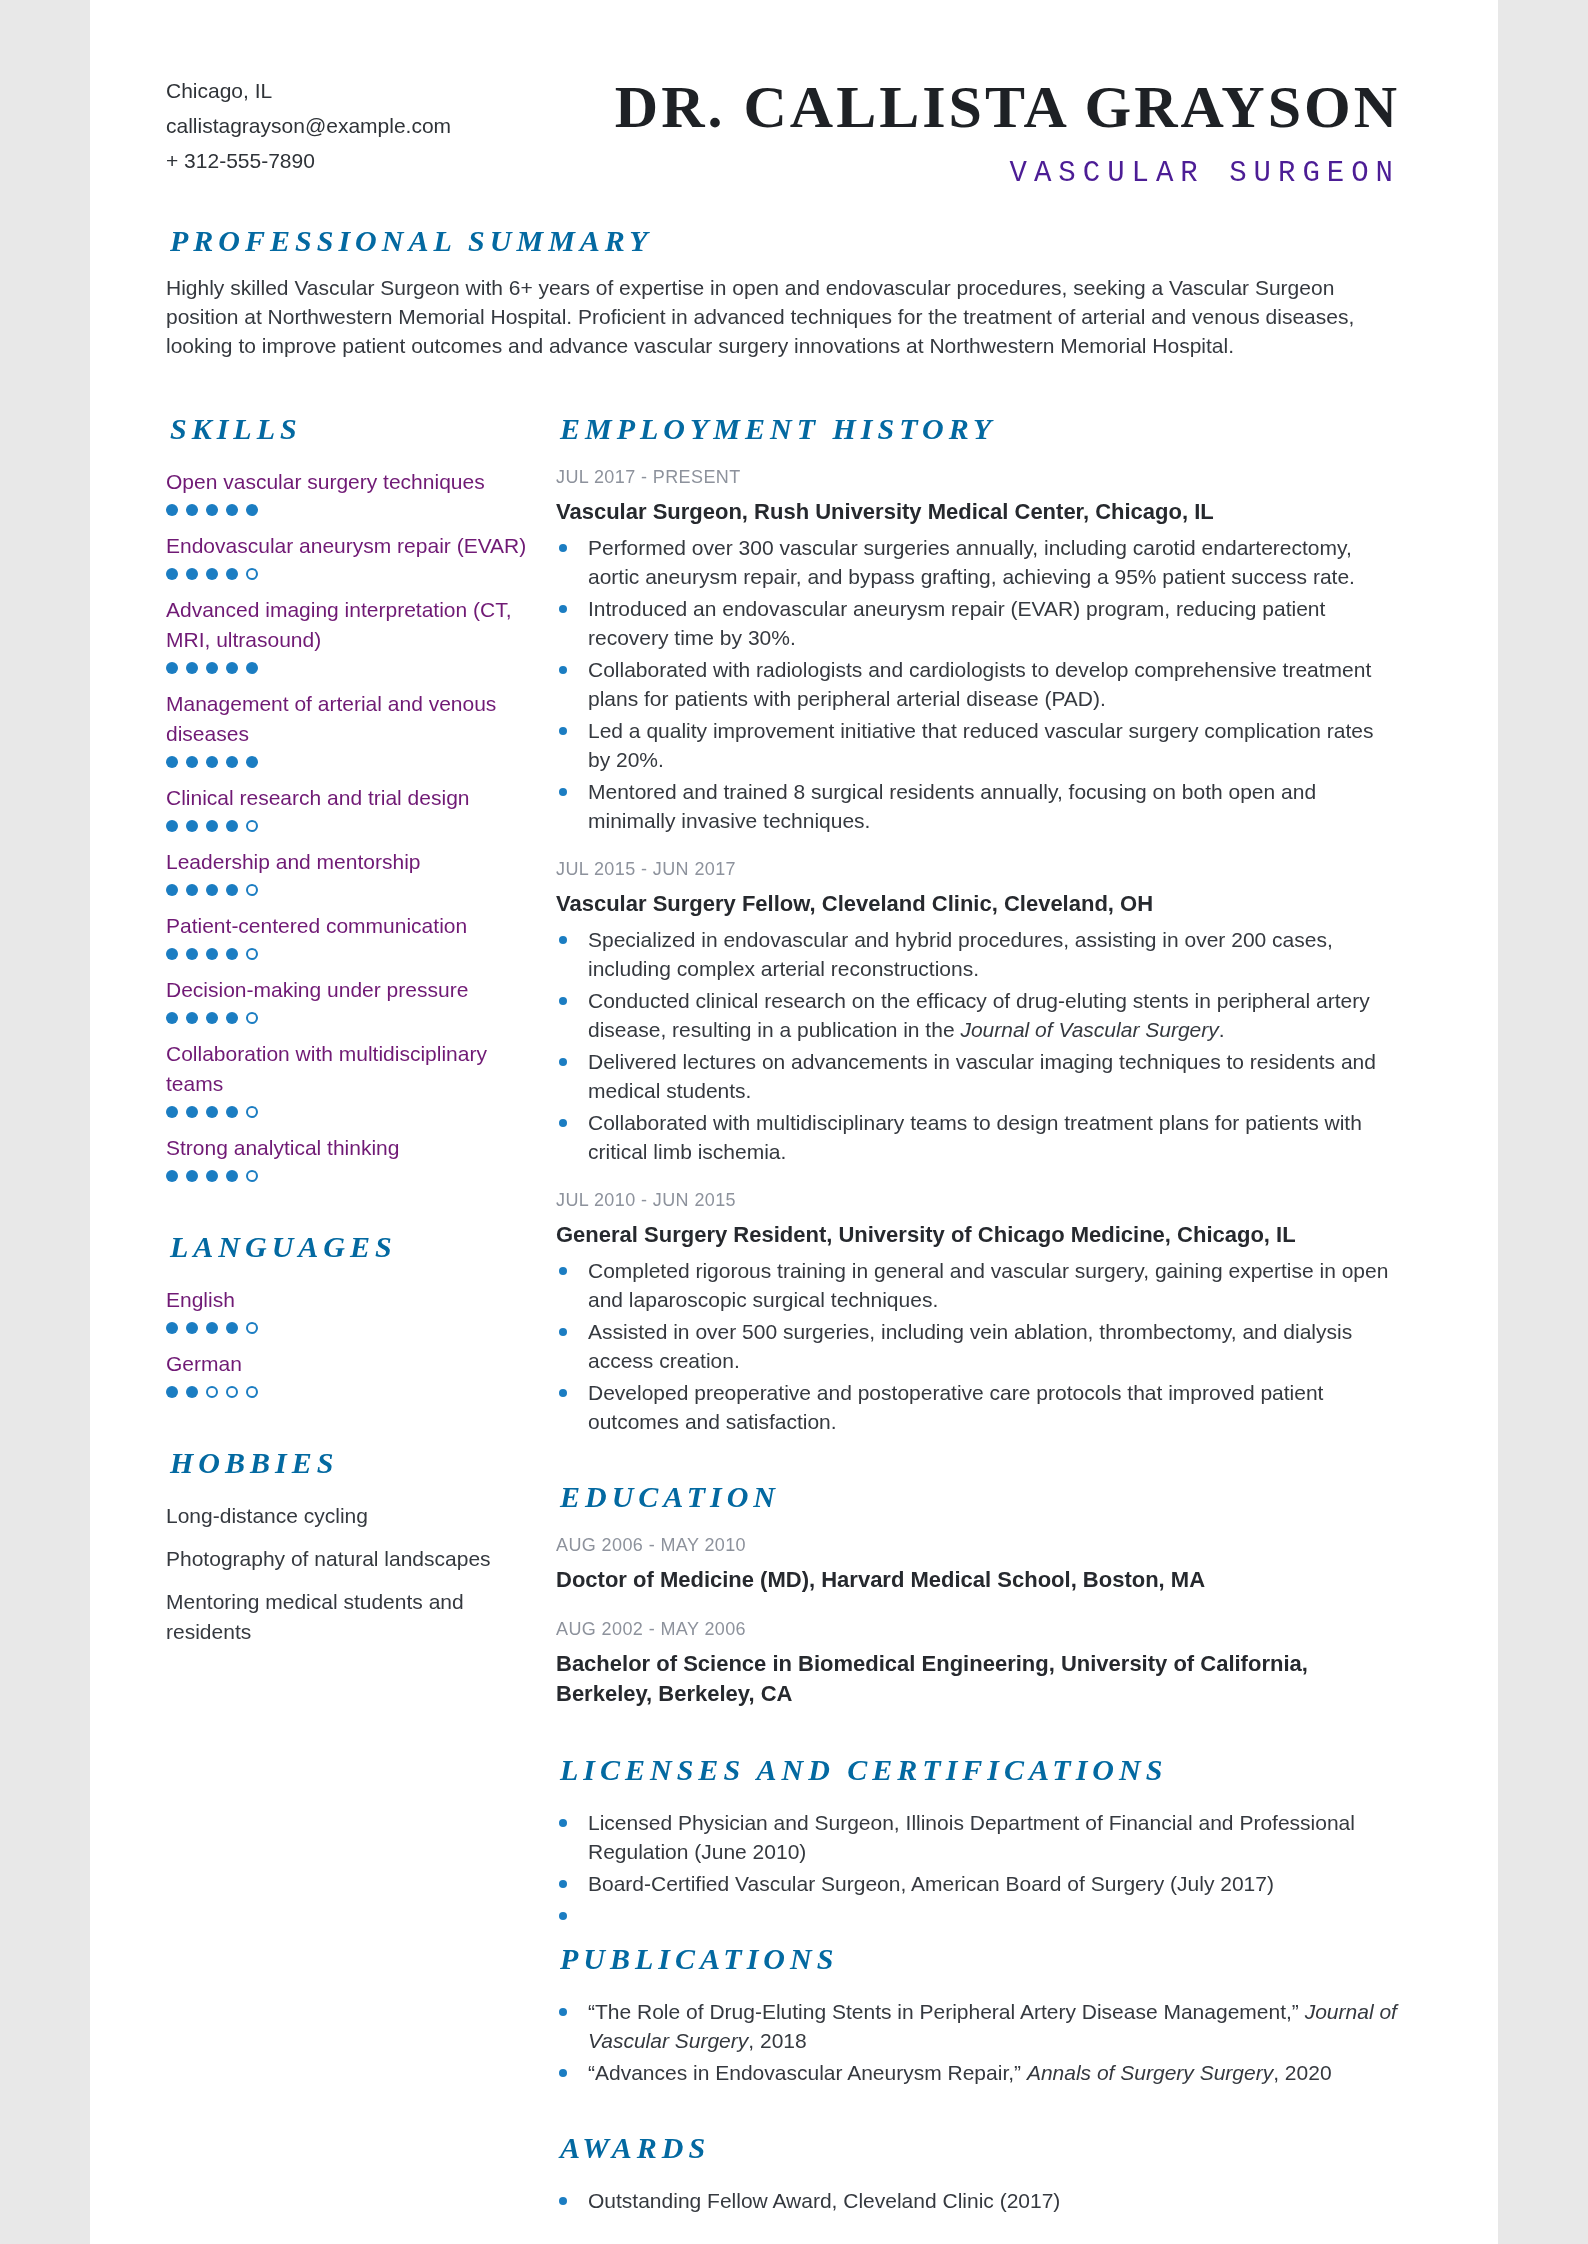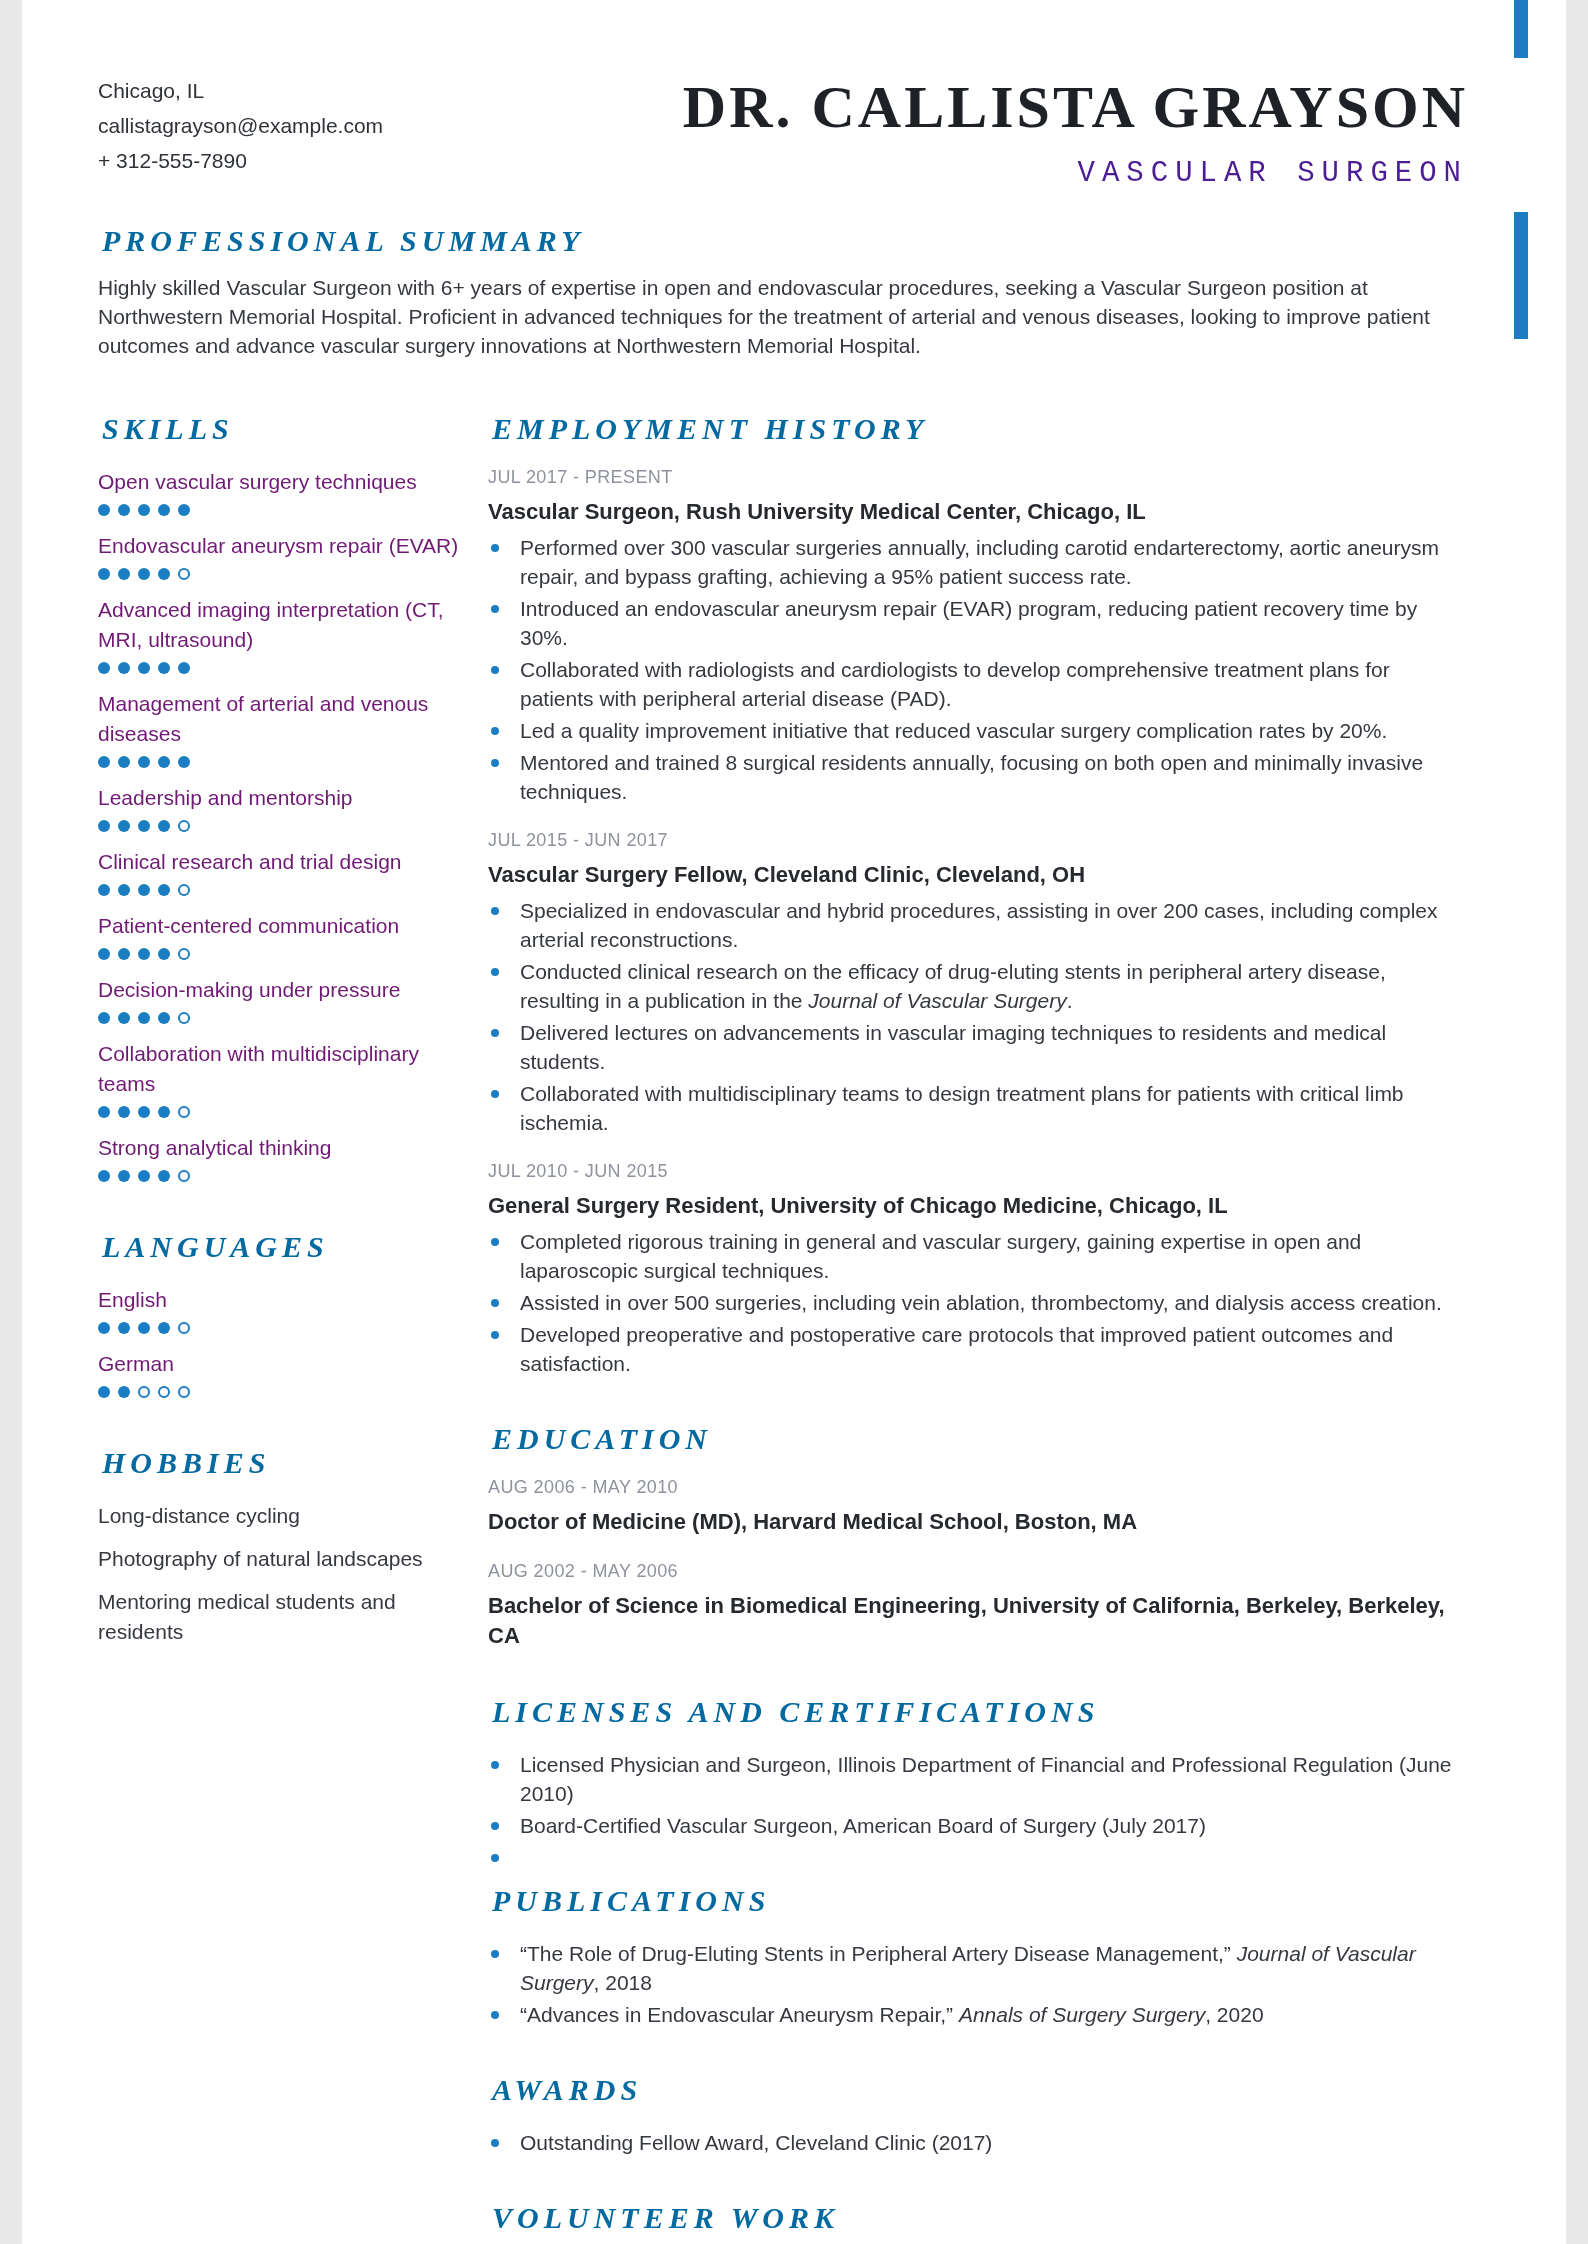--- a/index.html
+++ b/index.html
@@ -1,19 +1,19 @@
 <!DOCTYPE html>
 <html style="--accent: #1b7dc2;"><head>
 <meta charset="utf-8">
 <style>
   * { box-sizing: border-box; }
   html, body { margin: 0; padding: 0; background: #e8e8e8; }
   .page {
     position: relative;
-    width: 1544px;
+    width: 1408px;
     height: 2244px;
     margin: 0 auto;
     background: #ffffff;
     font-family: "Liberation Sans", sans-serif;
     color: #35393f;
     padding: 73px 98px 60px 76px;
     overflow: hidden;
   }
   
   .accent-bar { position: absolute; left: 1492px; width: 14px; background: var(--accent, #1b7dc2); }
@@ -141,31 +141,31 @@
               <div class="rated-name">Management of arterial and venous diseases</div>
               <div class="dots">
                 <span class="dot filled"></span>
                 <span class="dot filled"></span>
                 <span class="dot filled"></span>
                 <span class="dot filled"></span>
                 <span class="dot filled"></span>
               </div>
             </div>
             <div class="rated-item">
+              <div class="rated-name">Clinical research and trial design</div>
+              <div class="dots">
+                <span class="dot filled"></span>
+                <span class="dot filled"></span>
+                <span class="dot filled"></span>
+                <span class="dot filled"></span>
+                <span class="dot empty"></span>
+              </div>
+            </div>
+            <div class="rated-item">
               <div class="rated-name">Leadership and mentorship</div>
-              <div class="dots">
-                <span class="dot filled"></span>
-                <span class="dot filled"></span>
-                <span class="dot filled"></span>
-                <span class="dot filled"></span>
-                <span class="dot empty"></span>
-              </div>
-            </div>
-            <div class="rated-item">
-              <div class="rated-name">Clinical research and trial design</div>
               <div class="dots">
                 <span class="dot filled"></span>
                 <span class="dot filled"></span>
                 <span class="dot filled"></span>
                 <span class="dot filled"></span>
                 <span class="dot empty"></span>
               </div>
             </div>
             <div class="rated-item">
               <div class="rated-name">Patient-centered communication</div>

